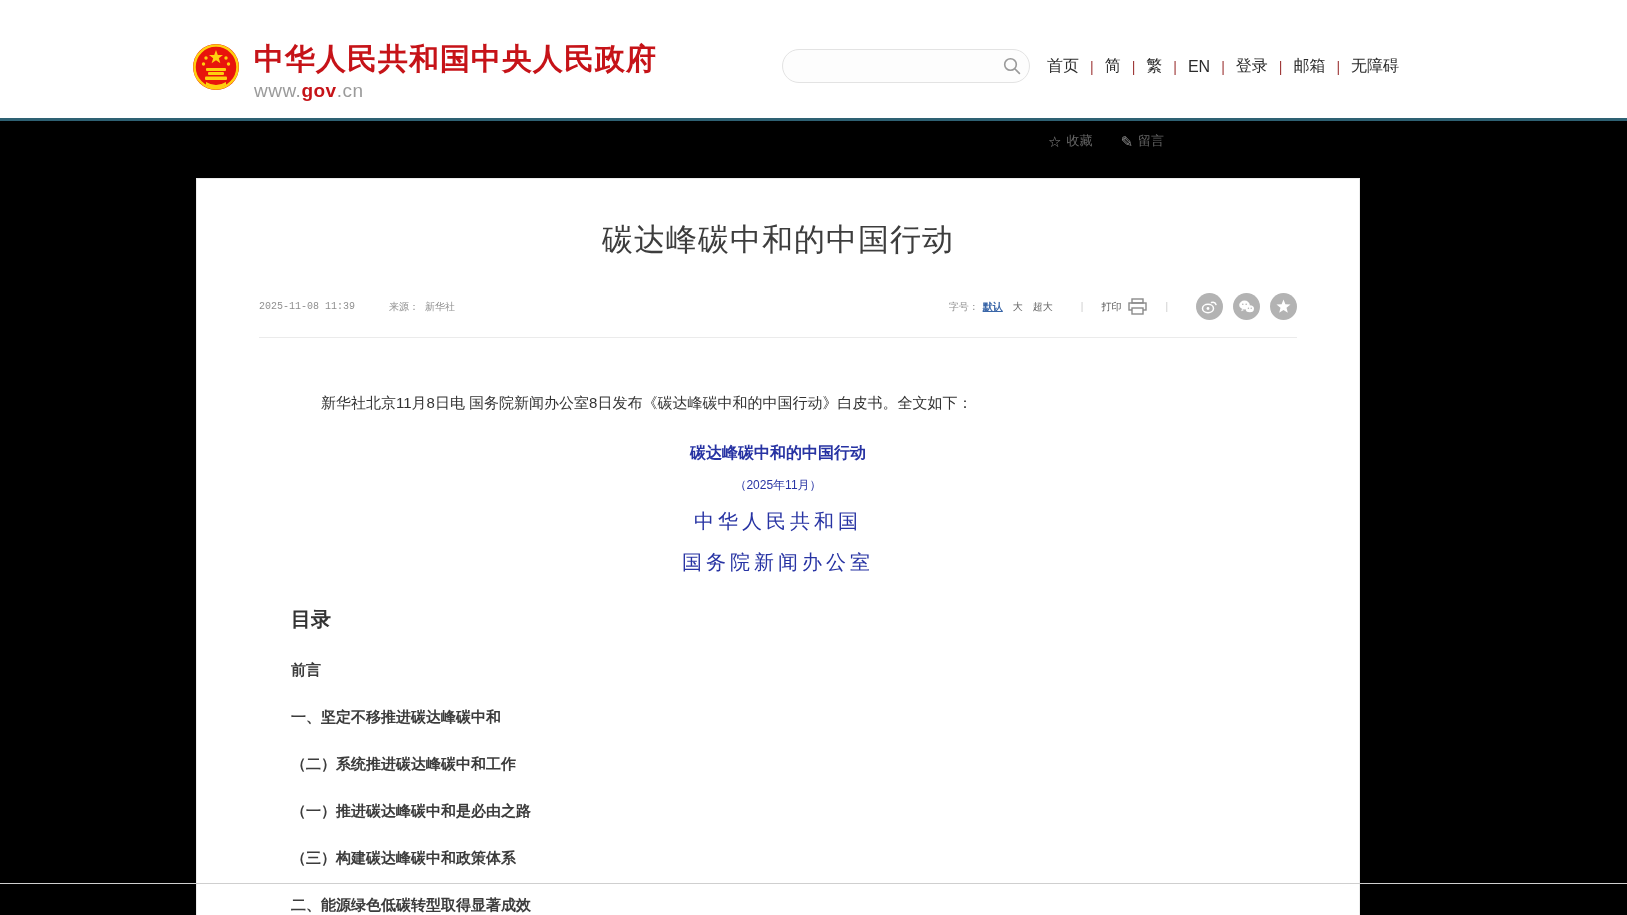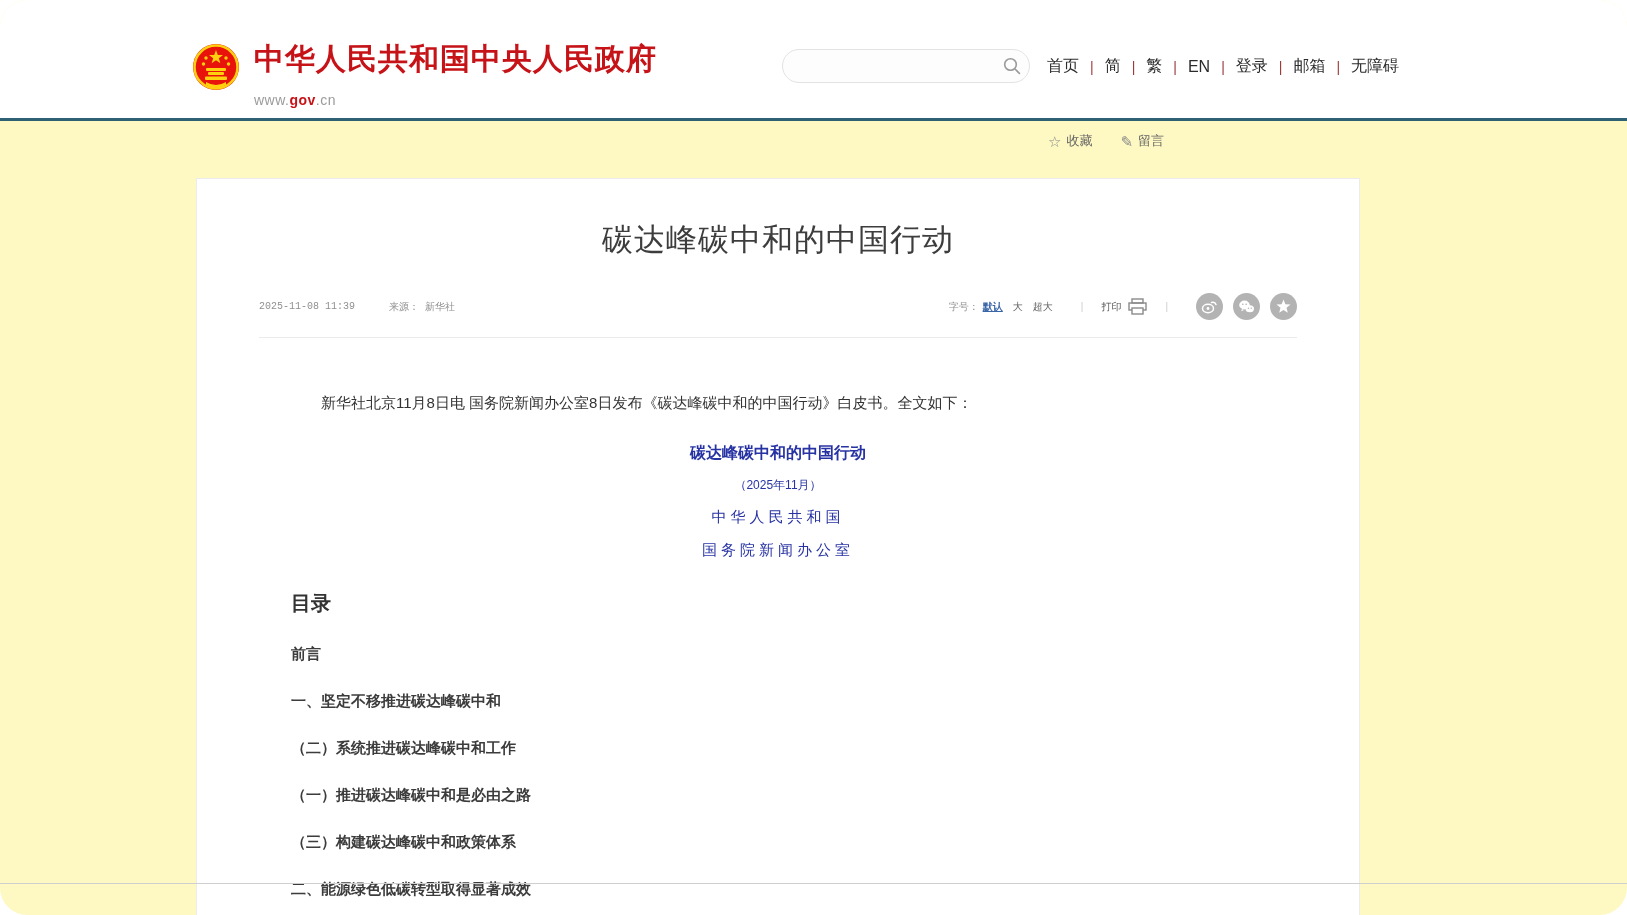--- a/index.html
+++ b/index.html
@@ -1,25 +1,25 @@
 <!DOCTYPE html>
 <html><head>
 <meta charset="utf-8">
 <style>
   * { margin:0; padding:0; box-sizing:border-box; }
   body { font-family:"Liberation Sans","DejaVu Sans",sans-serif; background:#fff; }
-  #page { position:relative; width:1627px; height:915px; overflow:hidden; background:#fef9c3;border-radius:27px; }
+  #page { position:relative; width:1627px; height:915px; overflow:hidden; background:#000000; }
 
   
   .header { position:absolute; top:0; left:0; width:1627px; height:121px; background:#fff; }
   .logo-wrap { position:absolute; left:192px; top:42px; display:flex; align-items:flex-start; }
   .emblem { width:48px; height:52px; }
   .site-id { margin-left:14px; }
   .site-title { font-size:30px; font-weight:bold; color:#c61318; letter-spacing:1px; line-height:34px; }
-  .site-url { margin-top:16px; font-size:14px; color:#9b9b9b; letter-spacing:0.5px; }
+  .site-url { margin-top:4px; font-size:19px; color:#9b9b9b; letter-spacing:0.5px; }
   .site-url .gov { color:#c61318; font-weight:bold; }
   .search-box { position:absolute; left:782px; top:49px; width:248px; height:34px; border:1px solid #e3e3e3; background:#fdfdfd; border-radius:17px; display:flex; align-items:center; }
   .search-box input { flex:1; border:none; outline:none; background:transparent; padding:0 8px 0 16px; font-size:14px; color:#333; }
   .search-btn { width:34px; height:34px; border:none; background:transparent; cursor:pointer; display:flex; align-items:center; justify-content:center; }
   .top-nav { position:absolute; left:1045px; top:56px; display:flex; align-items:center; font-size:16px; color:#2b2b2b; white-space:nowrap; }
   .top-nav a { color:#2b2b2b; text-decoration:none; padding:0 2px; cursor:pointer; }
   .top-nav .sep { color:#9f3a3a; margin:0 9px; font-size:14px; }
 
   .teal-line { position:absolute; top:118px; left:0; width:1627px; height:3px; background:#2e6173; }
 
@@ -43,21 +43,21 @@
   .print-link { display:flex; align-items:center; color:#555; cursor:pointer; }
   .print-link svg { margin-left:7px; }
   .share-group { display:flex; align-items:center; }
   .share-circle { width:27px; height:27px; border-radius:50%; background:#b3b3b3; display:flex; align-items:center; justify-content:center; margin-left:10px; cursor:pointer; }
 
   .art-body { padding:0 94px; font-size:15px; color:#333; }
   .intro { margin-top:52px; text-indent:2em; line-height:1.7; }
   .center-line { text-align:center; }
   .doc-title { margin-top:27px; font-size:16px; font-weight:bold; color:#2733a3; }
   .doc-date { margin-top:13px; font-size:12px; color:#2733a3; }
-  .doc-author { margin-top:14px; font-size:15px; color:#2733a3; font-family:"DejaVu Serif","Liberation Serif",serif; letter-spacing:4px; }
+  .doc-author { margin-top:14px; font-size:20px; color:#2733a3; font-family:"DejaVu Serif","Liberation Serif",serif; letter-spacing:4px; }
   .toc-title { margin-top:30px; font-size:20px; font-weight:bold; color:#333; }
   .toc-item { margin-top:28px; font-size:15px; color:#3c3c3c;font-weight:bold; }
 
   .bottom-line { position:absolute; top:883px; left:0; width:1627px; height:1px; background:#cfcfcf; }
 </style>
 </head>
 <body>
 
 <div id="page">
 

